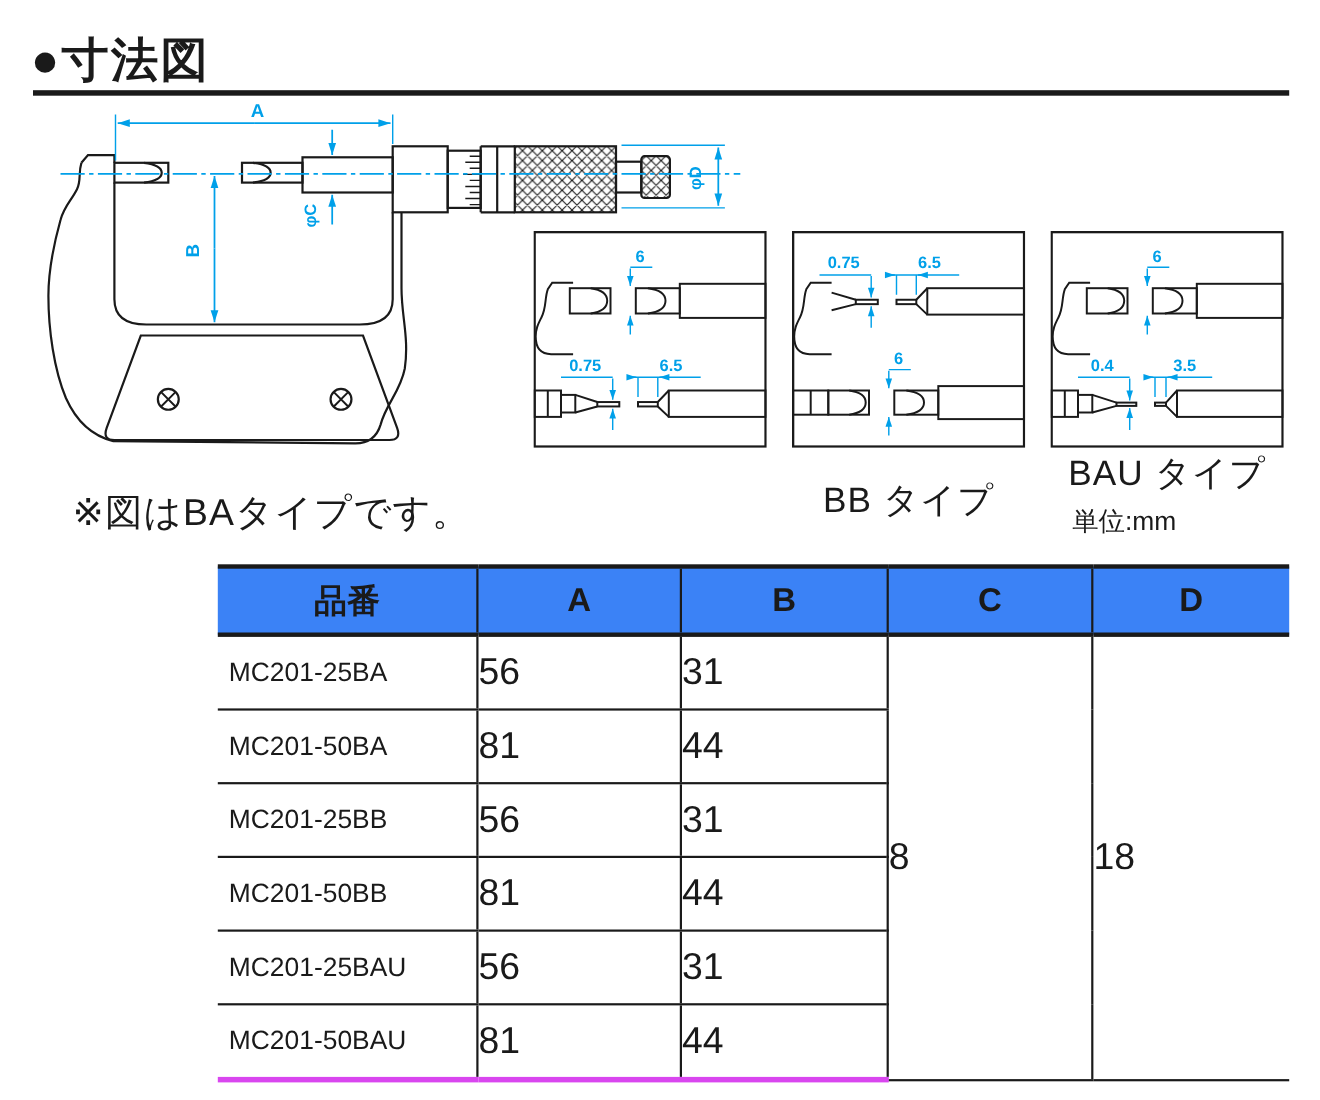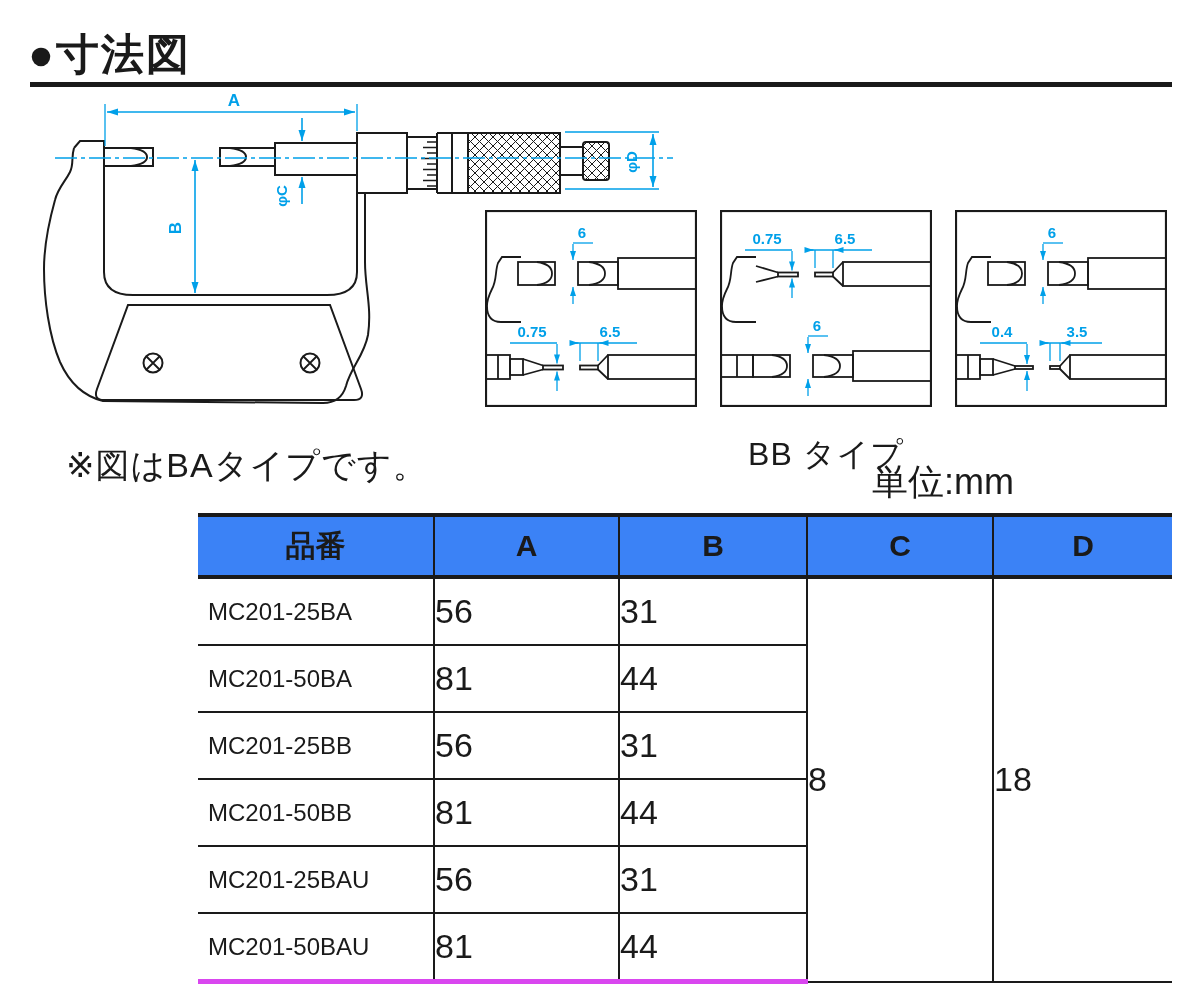--- a/index.html
+++ b/index.html
@@ -3,21 +3,21 @@
 <meta charset="utf-8">
 <style>
   html,body{margin:0;padding:0;background:#fff;}
   #page{position:relative;width:1200px;height:1000px;background:#ffffff;overflow:hidden;
         font-family:"Liberation Sans","DejaVu Sans",sans-serif;color:#1a1a1a;}
   .abs{position:absolute;}
   #title{left:28px;top:26px;font-size:43px;font-weight:700;letter-spacing:2px;}
   #title-rule{left:30px;top:82px;width:1142px;height:5px;background:#1a1a1a;}
   .panel-label{width:212px;text-align:center;font-size:32px;font-weight:500;letter-spacing:1px;}
   #note{left:66px;top:427px;font-size:34px;font-weight:500;letter-spacing:1px;margin-top:16px;}
-  #unit{left:872px;top:458px;width:300px;text-align:left;font-size:36px;font-weight:500;}
+  #unit{left:872px;top:458px;width:300px;text-align:center;font-size:24px;font-weight:500;}
   svg text{font-family:"Liberation Sans","DejaVu Sans",sans-serif;font-weight:bold;fill:#00a0e9;}
   .dimL{font-size:17px;}
   .dimS{font-size:15px;}
   
   #spec-table{position:absolute;left:198px;top:513px;border-collapse:collapse;table-layout:fixed;}
   #spec-table th{background:#3b82f6;border-top:4px solid #1a1a1a;border-bottom:4px solid #1a1a1a;
     height:58px;font-size:30px;font-weight:700;text-align:center;padding:0;}
   #spec-table td{height:65px;font-size:34px;font-weight:400;padding:0;}
   #spec-table td.part{text-align:left;padding-left:10px;font-size:24px;}
   #spec-table th.vline,#spec-table td.vline{border-left:2px solid #1a1a1a;}
@@ -197,20 +197,21 @@
       <path d="M72,181 L72,161" marker-end="url(#ap3)"></path>
       <path d="M85,133 H147"></path>
       <path d="M95,133 L95,151 M105,133 L105,151"></path>
       <path d="M85,133 L93.5,133" marker-end="url(#ap3)"></path>
       <path d="M114,133 L106.5,133" marker-end="url(#ap3)"></path>
     </g>
     <text class="dimS" x="97" y="28" text-anchor="middle">6</text>
     <text class="dimS" x="47" y="127" text-anchor="middle">0.4</text>
     <text class="dimS" x="122" y="127" text-anchor="middle">3.5</text>
   </svg>
+  <div class="abs panel-label" style="left:955px;top:409px">BAU タイプ</div>
 
   <div id="note" class="abs">※図はBAタイプです。</div>
   <div id="unit" class="abs">単位:mm</div>
 
   <table id="spec-table">
     <colgroup>
       <col style="width:236px">
         <col style="width:185px">
         <col style="width:188px">
       <col style="width:186px">

